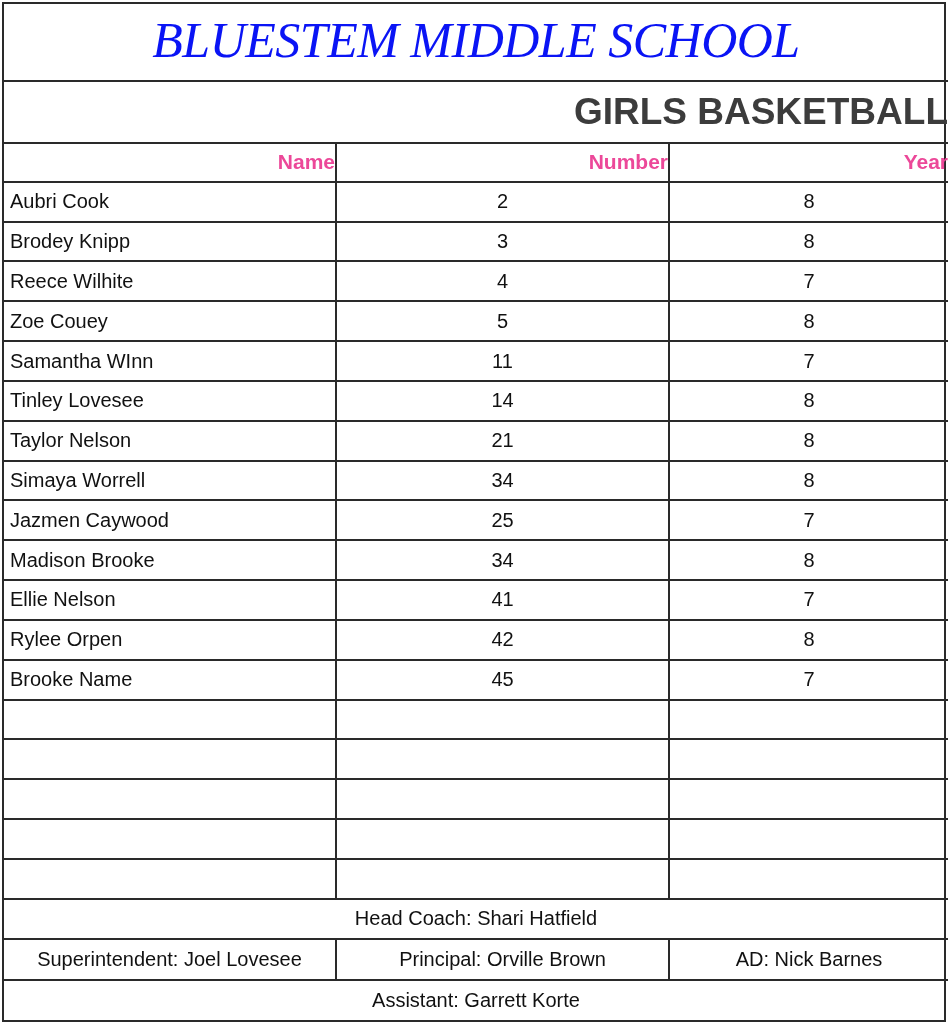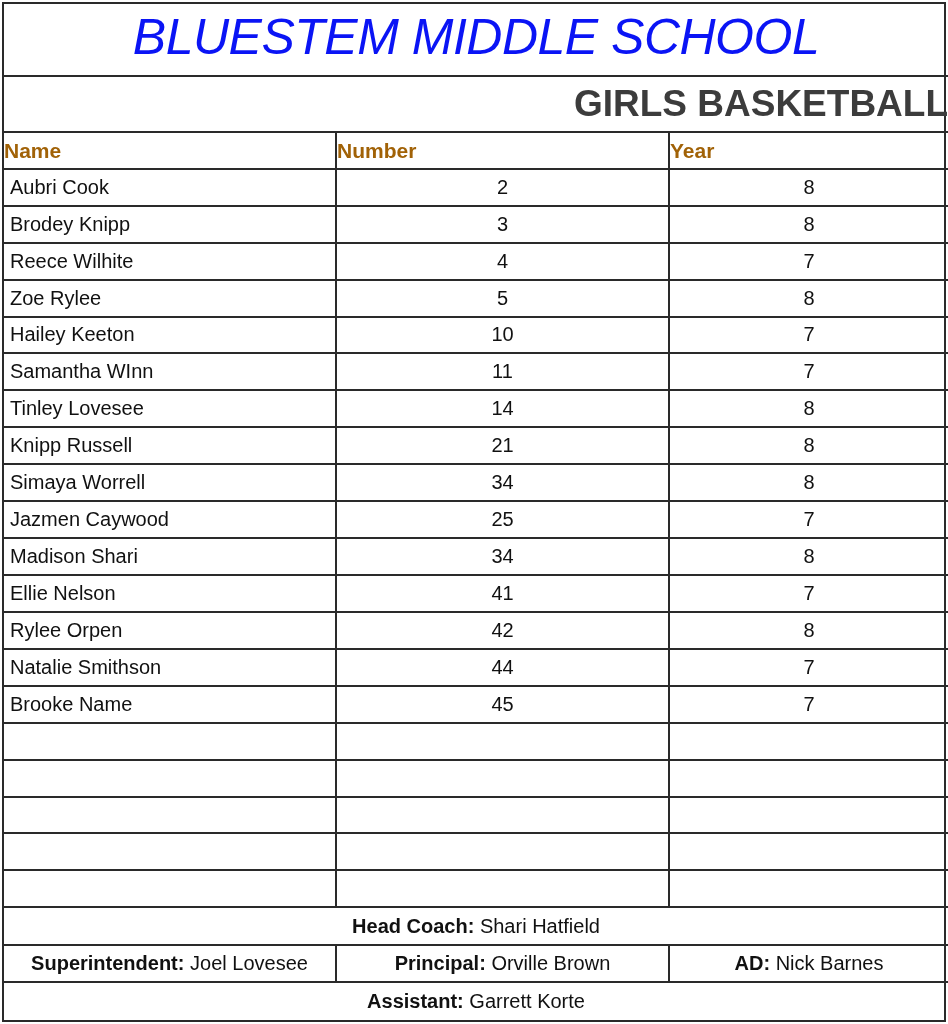--- a/index.html
+++ b/index.html
@@ -49,54 +49,55 @@
     .title-row { height: 67px; }
     .title-cell {
       text-align: center;
       vertical-align: middle;
       font-style: italic;
       font-size: 50px;
       line-height: 60px;
       letter-spacing: -0.5px;
       color: #0a14f5;
       padding-bottom: 4px !important;
+      font-family: Liberation Serif, serif;
     }
     .subtitle-row { height: 53px; }
     .subtitle-cell {
       text-align: right;
       vertical-align: middle;
       font-weight: bold;
       font-size: 37px;
       color: #3c3c3c;
     }
     .header-row { height: 34px; }
     .header-row th {
       font-weight: bold;
       font-size: 21px;
-      text-align: left;
-      vertical-align: middle;
-      color: #a16207;
+      text-align: right;
+      vertical-align: middle;
+      color: #ec4899;
     }
     .data-row { height: 34.5px; }
     .data-row td {
       font-size: 20px;
       vertical-align: middle;
       color: #111;
     }
     .data-row td.name { text-align: left; padding-left: 6px; }
     .data-row td.num, .data-row td.year { text-align: center; }
 
     .staff-row { height: 35px; }
     .staff-row td {
       font-size: 20px;
       text-align: center;
       vertical-align: middle;
       color: #111;
     }
-    .staff-label { font-weight: bold; }
+    .staff-label { font-weight: normal; }
   </style>
 </head>
 <body>
 
 <div class="sheet">
   <table class="roster">
     <colgroup>
       <col class="c-name">
       <col class="c-num">
       <col class="c-year">
@@ -123,73 +124,63 @@
           <td class="name">Brodey Knipp</td>
           <td class="num">3</td>
           <td class="year">8</td>
         </tr>
       <tr class="data-row">
           <td class="name">Reece Wilhite</td>
           <td class="num">4</td>
           <td class="year">7</td>
         </tr>
       <tr class="data-row">
-          <td class="name">Zoe Rylee</td>
+          <td class="name">Zoe Couey</td>
           <td class="num">5</td>
           <td class="year">8</td>
-        </tr>
-      <tr class="data-row">
-          <td class="name">Hailey Keeton</td>
-          <td class="num">10</td>
-          <td class="year">7</td>
         </tr>
       <tr class="data-row">
           <td class="name">Samantha WInn</td>
           <td class="num">11</td>
           <td class="year">7</td>
         </tr>
       <tr class="data-row">
           <td class="name">Tinley Lovesee</td>
           <td class="num">14</td>
           <td class="year">8</td>
         </tr>
       <tr class="data-row">
-          <td class="name">Knipp Russell</td>
+          <td class="name">Taylor Nelson</td>
           <td class="num">21</td>
           <td class="year">8</td>
         </tr>
       <tr class="data-row">
           <td class="name">Simaya Worrell</td>
           <td class="num">34</td>
           <td class="year">8</td>
         </tr>
       <tr class="data-row">
           <td class="name">Jazmen Caywood</td>
           <td class="num">25</td>
           <td class="year">7</td>
         </tr>
       <tr class="data-row">
-          <td class="name">Madison Shari</td>
+          <td class="name">Madison Brooke</td>
           <td class="num">34</td>
           <td class="year">8</td>
         </tr>
       <tr class="data-row">
           <td class="name">Ellie Nelson</td>
           <td class="num">41</td>
           <td class="year">7</td>
         </tr>
       <tr class="data-row">
           <td class="name">Rylee Orpen</td>
           <td class="num">42</td>
           <td class="year">8</td>
-        </tr>
-      <tr class="data-row">
-          <td class="name">Natalie Smithson</td>
-          <td class="num">44</td>
-          <td class="year">7</td>
         </tr>
       <tr class="data-row">
           <td class="name">Brooke Name</td>
           <td class="num">45</td>
           <td class="year">7</td>
         </tr>
       <tr class="data-row">
           <td class="name"></td>
           <td class="num"></td>
           <td class="year"></td>

